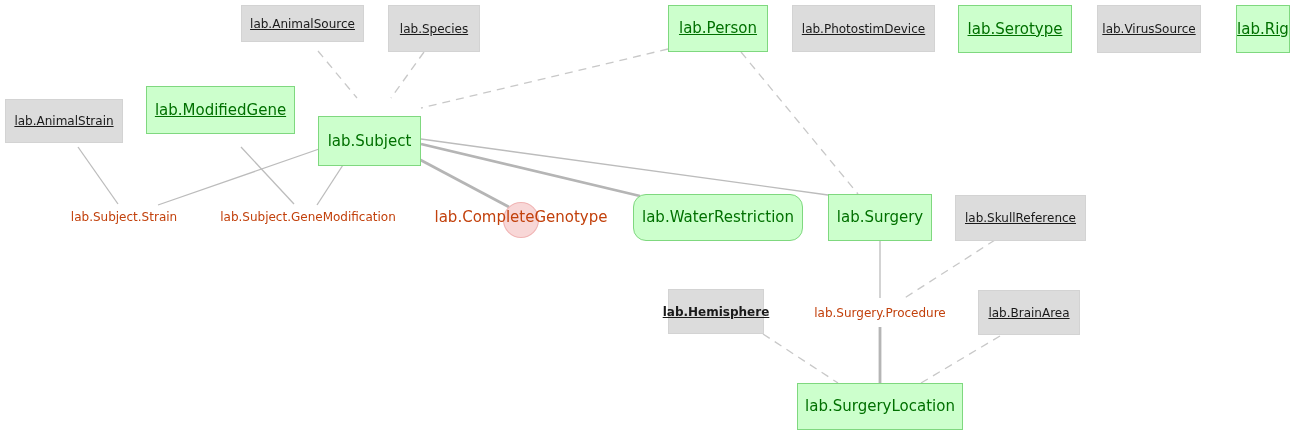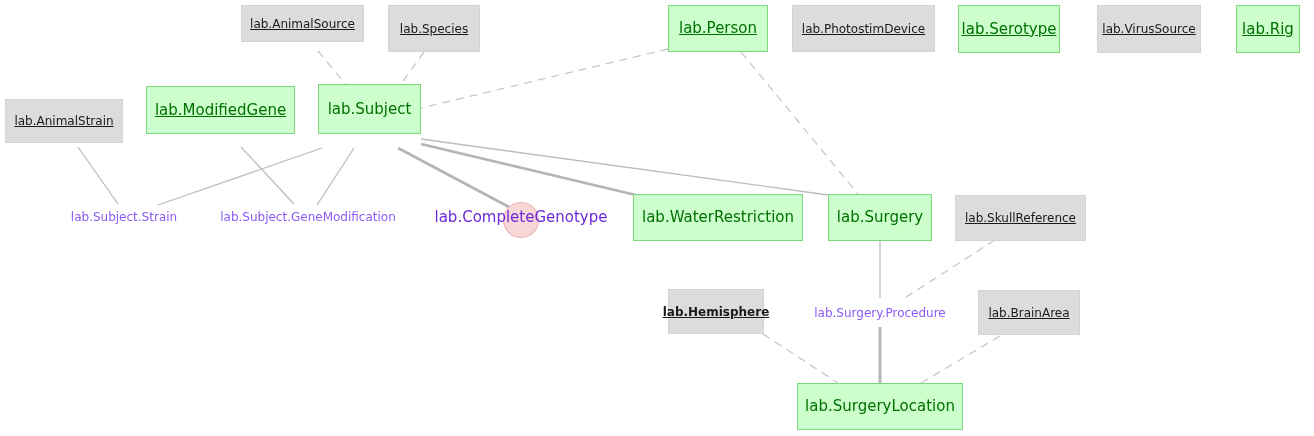--- a/index.html
+++ b/index.html
@@ -31,26 +31,26 @@
     color: #007000;
     font-size: 15px;
   }
   .tier-lookup {
     background: #dcdcdc;
     border: 1px solid #d3d3d3;
     color: #1a1a1a;
     font-size: 12px;
   }
   .tier-part {
-    color: #8b5cf6;
+    color: #c2410c;
     font-size: 12px;
     transform: translate(-50%, -50%);
   }
   .tier-computed {
-    color: #6d28d9;
+    color: #c2410c;
     font-size: 15px;
     transform: translate(-50%, -50%);
   }
   .computed-circle {
     position: absolute;
     border-radius: 50%;
     background: rgba(247, 210, 210, 0.88);
     border: 1px solid rgba(238, 175, 175, 0.9);
     transform: translate(-50%, -50%);
     box-sizing: border-box;
@@ -85,49 +85,49 @@
       </div>
       <div class="node tier-lookup" style="left: 388px; top: 5px; width: 92px; height: 47px;">
         <span class="u">lab.Species</span>
       </div>
       <div class="node tier-manual" style="left: 668px; top: 5px; width: 100px; height: 47px;">
         <span class="u">lab.Person</span>
       </div>
       <div class="node tier-lookup" style="left: 792px; top: 5px; width: 143px; height: 47px;">
         <span class="u">lab.PhotostimDevice</span>
       </div>
-      <div class="node tier-manual" style="left: 958px; top: 5px; width: 102px; height: 48px; text-align: center;">
+      <div class="node tier-manual" style="left: 958px; top: 5px; width: 114px; height: 48px; text-align: center;">
         <span class="u">lab.Serotype</span>
       </div>
       <div class="node tier-lookup" style="left: 1097px; top: 5px; width: 104px; height: 48px;">
         <span class="u">lab.VirusSource</span>
       </div>
-      <div class="node tier-manual" style="left: 1236px; top: 5px; width: 64px; height: 48px;">
+      <div class="node tier-manual" style="left: 1236px; top: 5px; width: 54px; height: 48px;">
         <span class="u">lab.Rig</span>
       </div>
       <div class="node tier-lookup" style="left: 5px; top: 99px; width: 118px; height: 44px;">
         <span class="u">lab.AnimalStrain</span>
       </div>
       <div class="node tier-manual" style="left: 146px; top: 86px; width: 149px; height: 48px;">
         <span class="u">lab.ModifiedGene</span>
       </div>
-      <div class="node tier-manual" style="left: 318px; top: 84px; width: 103px; height: 50px;">
+      <div class="node tier-manual" style="left: 318px; top: 116px; width: 103px; height: 50px;">
         <span>lab.Subject</span>
       </div>
       <div class="node tier-part" style="left: 124px; top: 217px;">
         <span>lab.Subject.Strain</span>
       </div>
       <div class="node tier-part" style="left: 308px; top: 217px;">
         <span>lab.Subject.GeneModification</span>
       </div>
       <div class="computed-circle" style="left: 521px; top: 220px; width: 36px; height: 36px;"></div>
       <div class="node tier-computed" style="left: 521px; top: 217px;">
         <span>lab.CompleteGenotype</span>
       </div>
-      <div class="node tier-manual" style="left: 633px; top: 194px; width: 170px; height: 47px;">
+      <div class="node tier-manual" style="left: 633px; top: 194px; width: 170px; height: 47px; border-radius: 13px;">
         <span>lab.WaterRestriction</span>
       </div>
       <div class="node tier-manual" style="left: 828px; top: 194px; width: 104px; height: 47px;">
         <span>lab.Surgery</span>
       </div>
       <div class="node tier-lookup" style="left: 955px; top: 195px; width: 131px; height: 46px;">
         <span class="u">lab.SkullReference</span>
       </div>
       <div class="node tier-lookup" style="left: 668px; top: 289px; width: 96px; height: 45px; font-weight: bold;">
         <span class="u">lab.Hemisphere</span>

